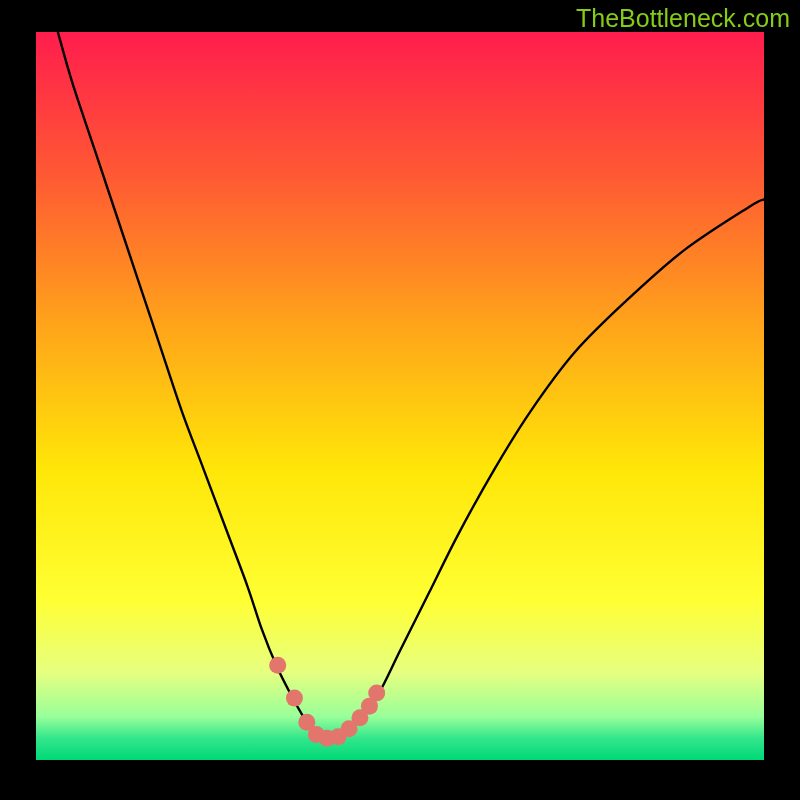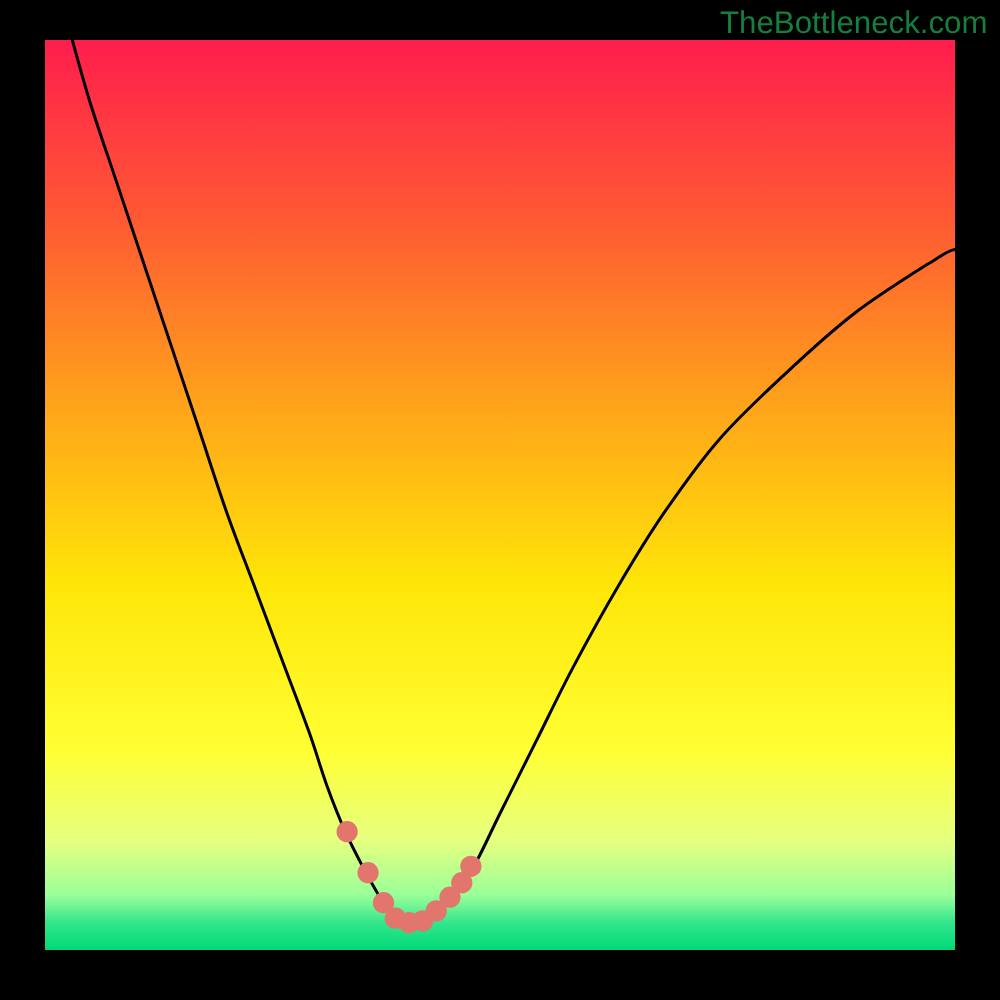--- a/index.html
+++ b/index.html
@@ -12,21 +12,21 @@
     height: 800px;
     position: relative;
     background: #000;
   }
   .watermark {
     position: absolute;
     top: 4px;
     right: 10px;
     font-family: Arial, Helvetica, sans-serif;
     font-size: 25px;
-    color: #15803d;
+    color: #84cc16;
     letter-spacing: 0px;
     z-index: 10;
   }
   .plot-area {
     position: absolute;
     left: 36px;
     top: 32px;
     width: 728px;
     height: 728px;
   }

